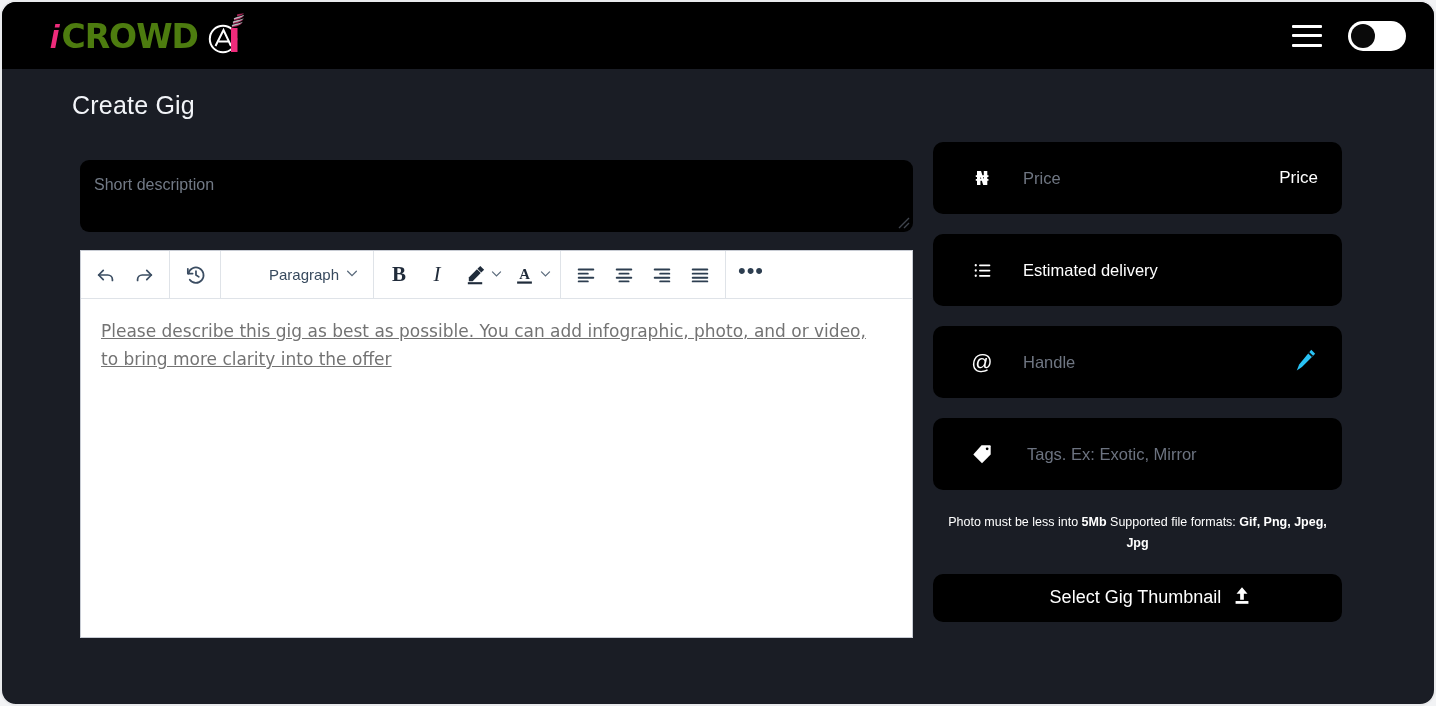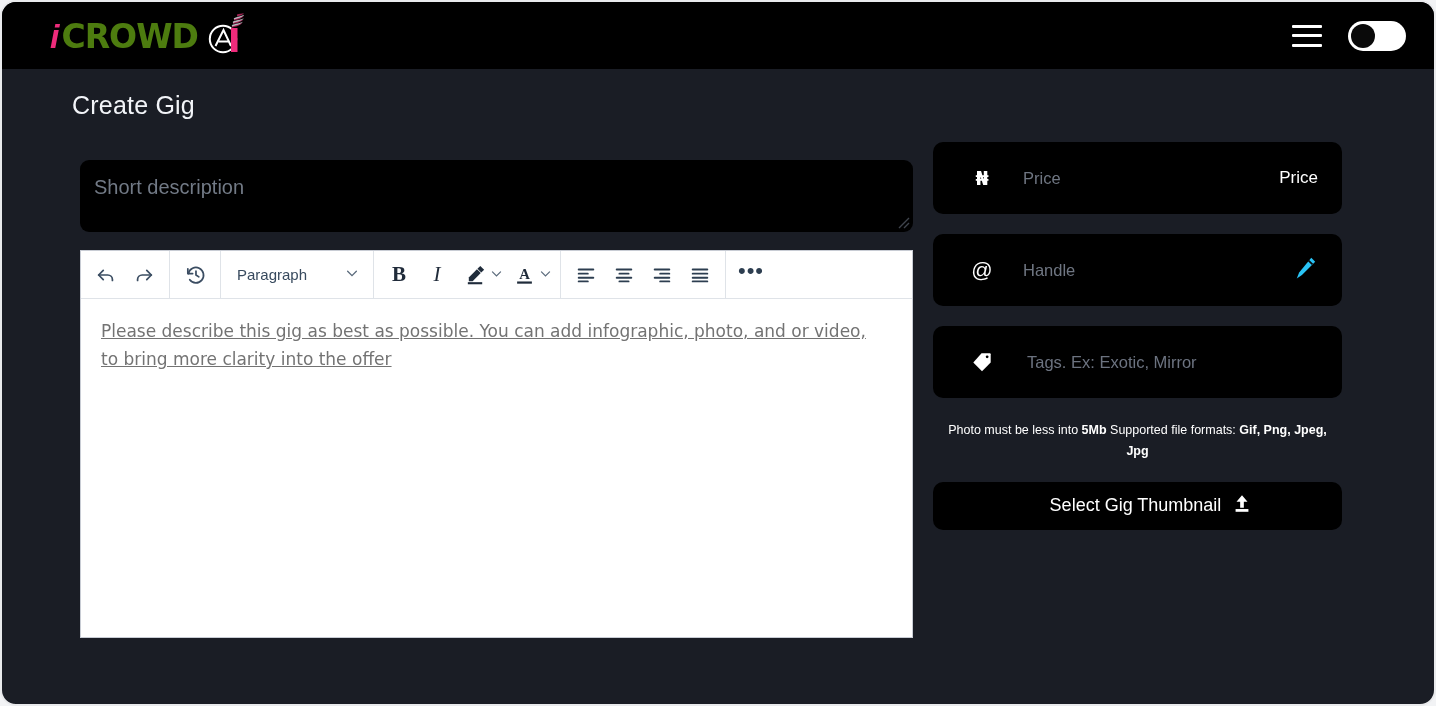--- a/index.html
+++ b/index.html
@@ -150,21 +150,21 @@
   }
 
   #short-desc-field {
     height: 72px;
     margin-top: 18px;
     padding: 16px 14px 0 14px;
     position: relative;
   }
   #short-desc-field .field-placeholder {
     color: #727a86;
-    font-size: 20px;
+    font-size: 16px;
   }
   .resize-handle {
     position: absolute;
     right: 3px;
     bottom: 3px;
     width: 13px;
     height: 13px;
     opacity: 0.6;
   }
 
@@ -224,20 +224,21 @@
     align-items: center;
     justify-content: space-between;
     width: 140px;
     height: 46px;
     padding: 0 8px 0 10px;
     cursor: pointer;
   }
   .tb-select-label {
     font-size: 15px;
     color: #384a5e;
+    margin-left: 32px;
   }
   .caret {
     color: #5b6b7c;
   }
   .tb-combo {
     display: flex;
     align-items: center;
     cursor: pointer;
   }
   .tb-combo .caret { margin-left: -4px; margin-right: 2px; }
@@ -513,20 +514,33 @@
 
     <div id="right-col">
 
       <div class="rfield" id="price-field">
         <span class="ricon naira">₦</span>
         <span class="rplaceholder">Price</span>
         <span class="spacer"></span>
         <span class="rvalue">Price</span>
       </div>
 
+      <div class="rfield" id="delivery-field">
+        <span class="ricon">
+          <svg width="21" height="21" viewBox="0 0 24 24" stroke="#ffffff" stroke-width="2" stroke-linecap="round">
+            <path d="M9 6 H20"></path>
+              <path d="M9 12 H20"></path>
+              <path d="M9 18 H20"></path>
+            <circle cx="4.3" cy="6" r="1.3" fill="#ffffff" stroke="none"></circle>
+            <circle cx="4.3" cy="12" r="1.3" fill="#ffffff" stroke="none"></circle>
+            <circle cx="4.3" cy="18" r="1.3" fill="#ffffff" stroke="none"></circle>
+          </svg>
+        </span>
+        <span class="rlabel">Estimated delivery</span>
+      </div>
 
 
       <div class="rfield" id="handle-field">
         <span class="ricon at-sign">@</span>
         <span class="rplaceholder">Handle</span>
         <span class="spacer"></span>
         <span class="pen-icon">
           <svg width="26" height="26" viewBox="0 0 24 24">
             <path d="M17.8 2.6 L21.4 6.2 L9.2 18.4 L4.4 21.6 L6.6 16.2 Z" fill="#29c3f5"></path>
             <path d="M15.3 5.1 L18.9 8.7" stroke="#0a0a0a" stroke-width="1.6"></path>

